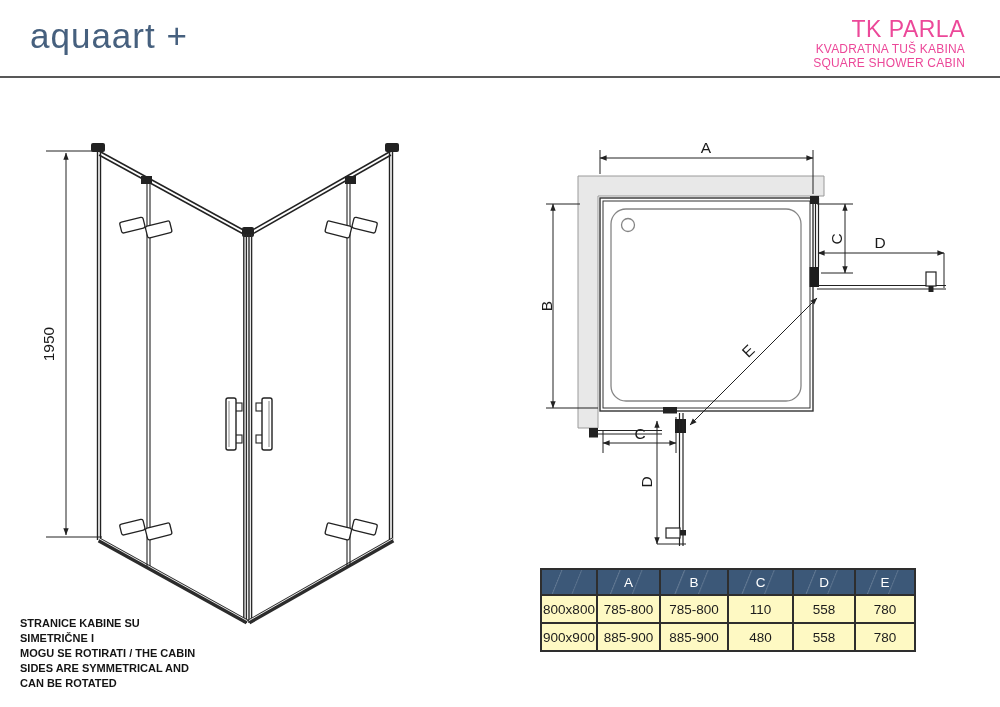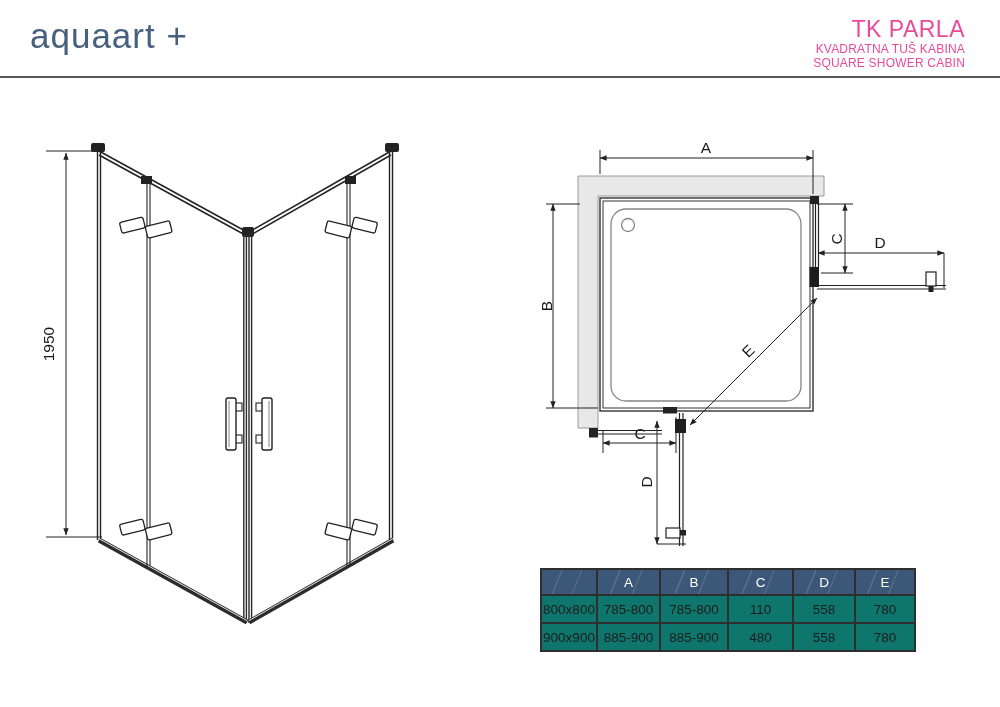--- a/index.html
+++ b/index.html
@@ -15,21 +15,21 @@
   
   #note{left:20px;top:616px;width:190px;font-size:11px;line-height:15px;color:#141414;font-weight:600;}
   
   #spec-table{position:absolute;left:540px;top:568px;border-collapse:collapse;
               font-size:13.5px;color:#1c1c1c;table-layout:fixed;}
   #spec-table th,#spec-table td{border:2px solid #2e2e2e;text-align:center;padding:0;overflow:hidden;}
   #spec-table th{height:24px;color:#fff;font-weight:400;font-size:13.5px;
       background-color:#3c5878;
       background-image:linear-gradient(112deg, transparent 30%, rgba(255,255,255,.20) 31%,
         transparent 33%, transparent 61%, rgba(255,255,255,.16) 62%, transparent 64%);}
-  #spec-table td{height:26px;background:#0f766e;}
+  #spec-table td{height:26px;background:#fef9c3;}
   svg text{font-family:"Liberation Sans",sans-serif;font-size:15.5px;fill:#1a1a1a;}
 </style>
 </head>
 <body>
 
 <div id="canvas">
 
   <div class="abs" id="logo">aquaart +</div>
   <div class="abs" id="title-block">
     <div id="title-code">TK PARLA</div>
@@ -232,14 +232,20 @@
         <td>900x900</td>
         <td>885-900</td>
         <td>885-900</td>
         <td>480</td>
         <td>558</td>
         <td>780</td>
       </tr>
     </tbody>
   </table>
 
+  <div class="abs" id="note">
+    <div>STRANICE KABINE SU SIMETRIČNE I</div>
+    <div>MOGU SE ROTIRATI / THE CABIN</div>
+    <div>SIDES ARE SYMMETRICAL AND</div>
+    <div>CAN BE ROTATED</div>
+  </div>
 
 </div>
 
 </body></html>

